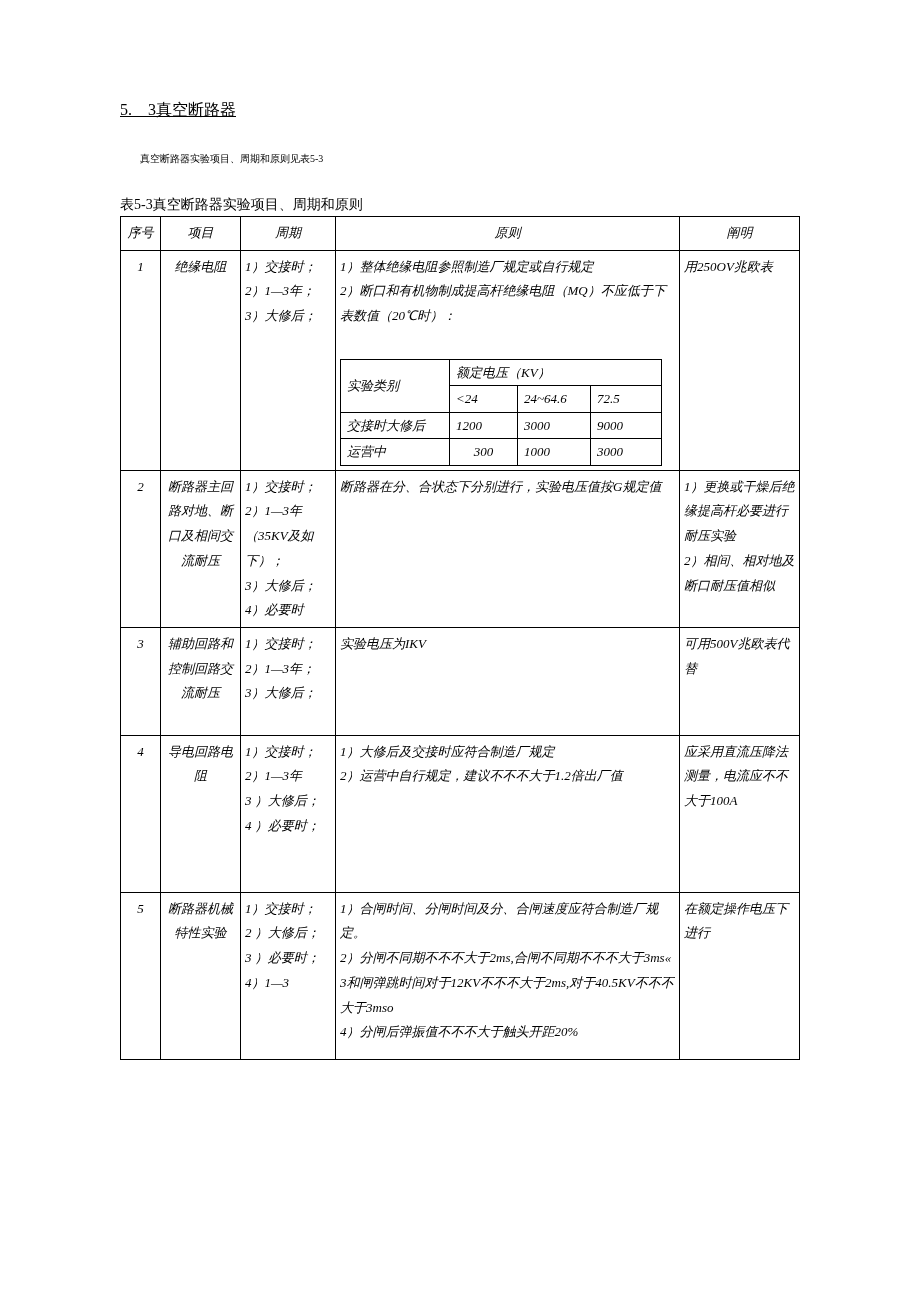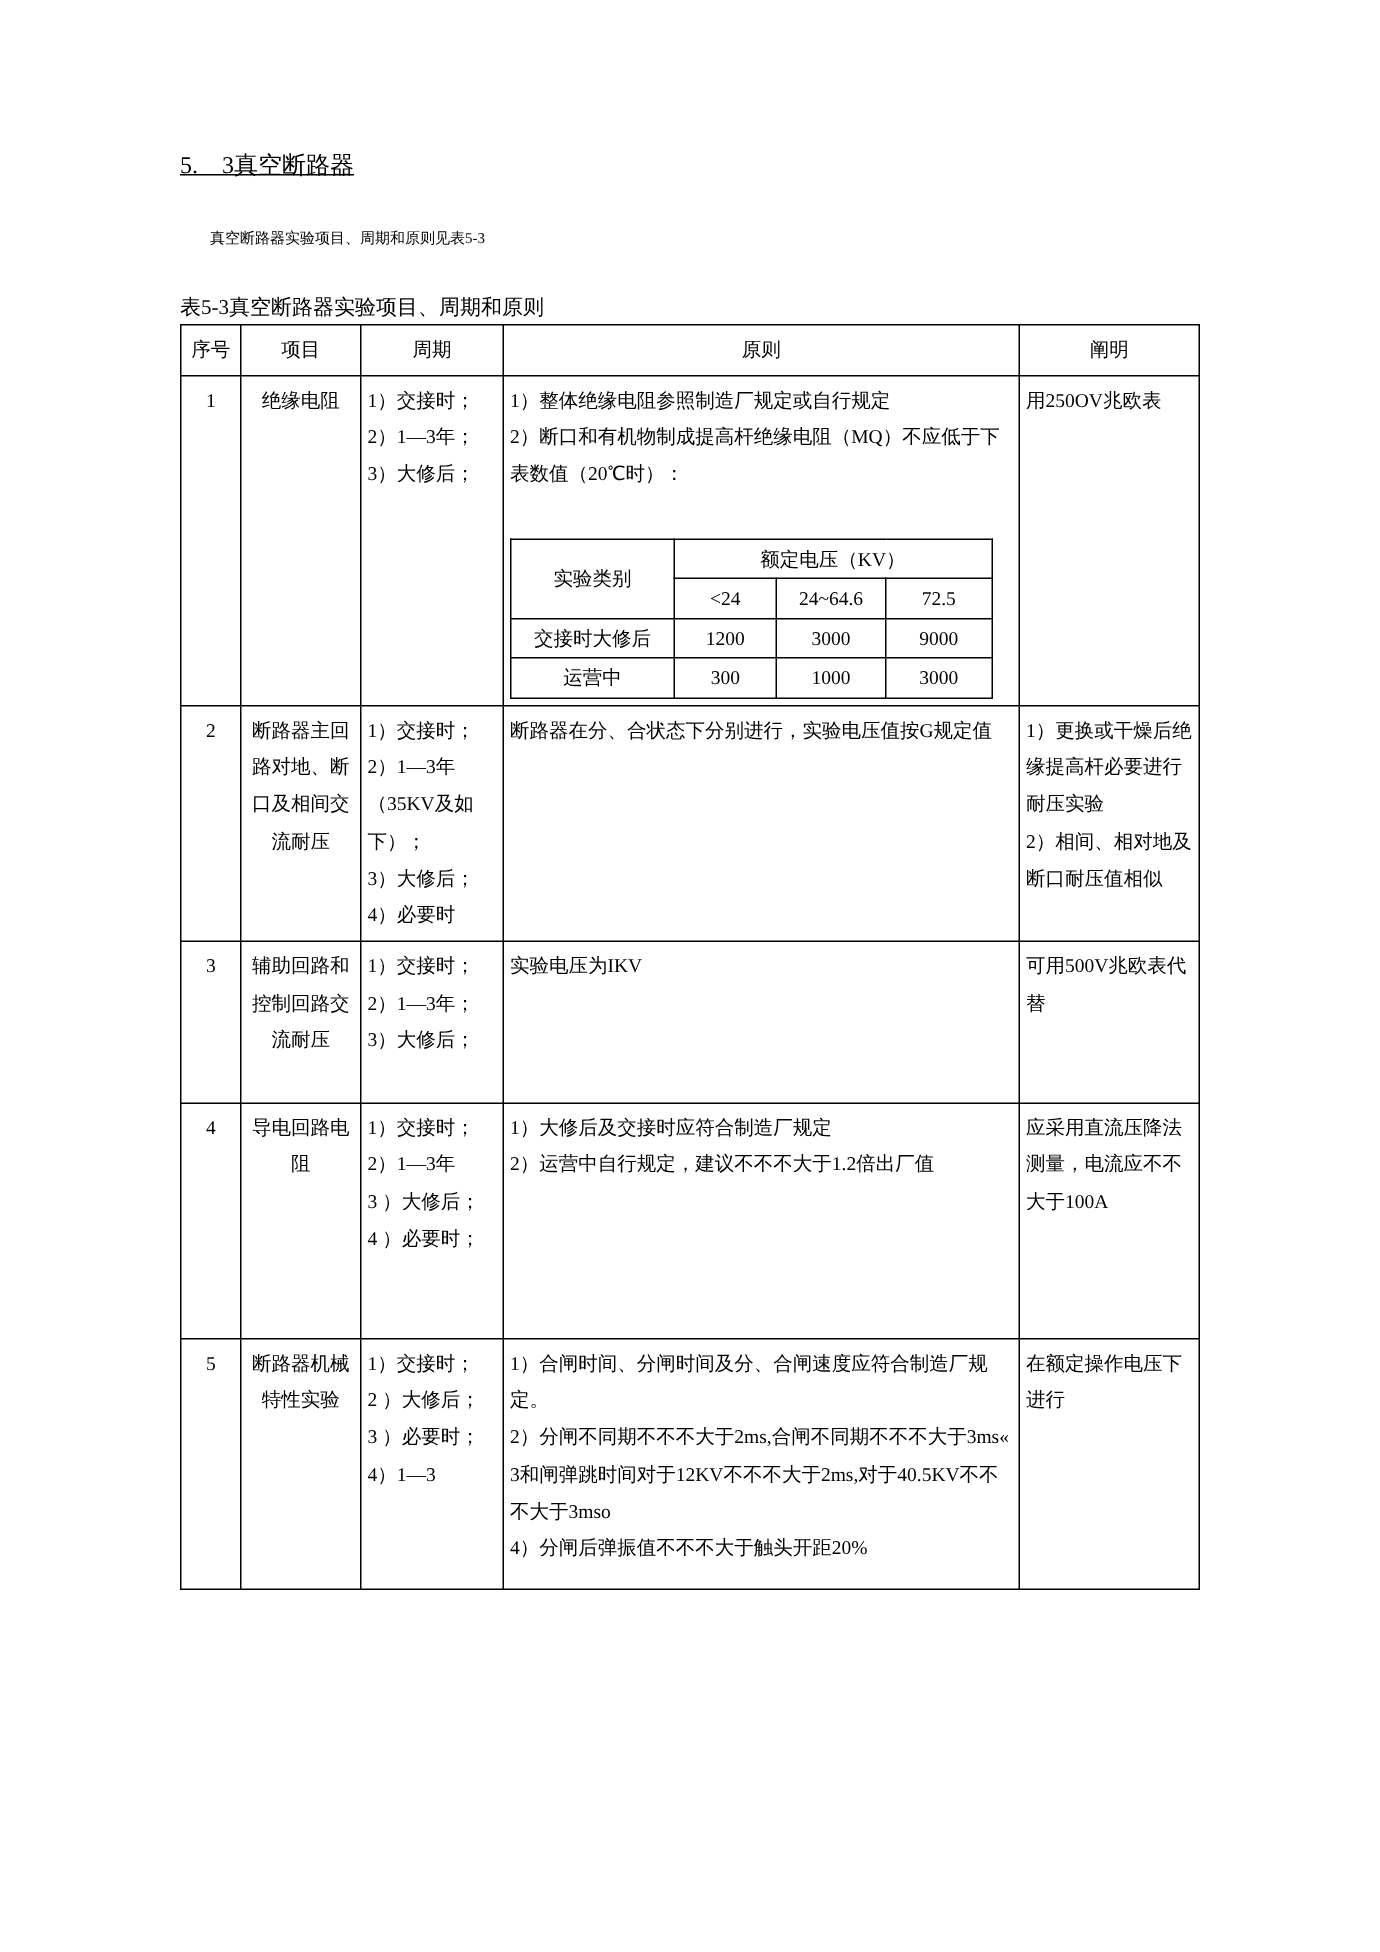--- a/index.html
+++ b/index.html
@@ -23,20 +23,21 @@
   }
   .table-caption {
     text-align: left;
     font-size: 14px;
     margin-bottom: 2px;
   }
   table.main {
     border-collapse: collapse;
     width: 100%;
     table-layout: fixed;
+    font-style: italic;
   }
   table.main th, table.main td {
     border: 1px solid #000;
     padding: 4px 4px;
     vertical-align: top;
     font-weight: normal;
     font-size: 13px;
     line-height: 1.9;
   }
   table.main th { text-align: center; }
@@ -45,21 +46,21 @@
   table.inner {
     border-collapse: collapse;
     width: 96%;
     margin-left: 0;
   }
   table.inner td {
     border: 1px solid #000;
     padding: 3px 6px;
     font-size: 13px;
     line-height: 1.5;
-    text-align: center;
+    text-align: left;
     vertical-align: middle;
   }
   .clip {
     height: 158px;
     overflow: hidden;
   }
   col.seq { width: 40px; }
   col.item { width: 80px; }
   col.period { width: 95px; }
   col.principle { width: auto; }
@@ -99,21 +100,21 @@
       <div style="white-space:pre-line">1）整体绝缘电阻参照制造厂规定或自行规定
 2）断口和有机物制成提高杆绝缘电阻（MQ）不应低于下表数值（20℃时）：</div>
       <div class="inner-wrap">
         <table class="inner">
           <tbody>
                 <tr>
             <td rowspan="2" style="width:96px">实验类别</td>
             <td colspan="3">额定电压（KV）</td>
           </tr>
           <tr>
-            <td style="width:55px;text-align:center">&lt;24</td>
+            <td style="width:55px;text-align:left">&lt;24</td>
             <td style="width:60px">24~64.6</td>
             <td>72.5</td>
           </tr>
           <tr>
             <td>交接时大修后</td>
             <td style="">1200</td>
             <td>3000</td>
             <td>9000</td>
           </tr>
           <tr>

